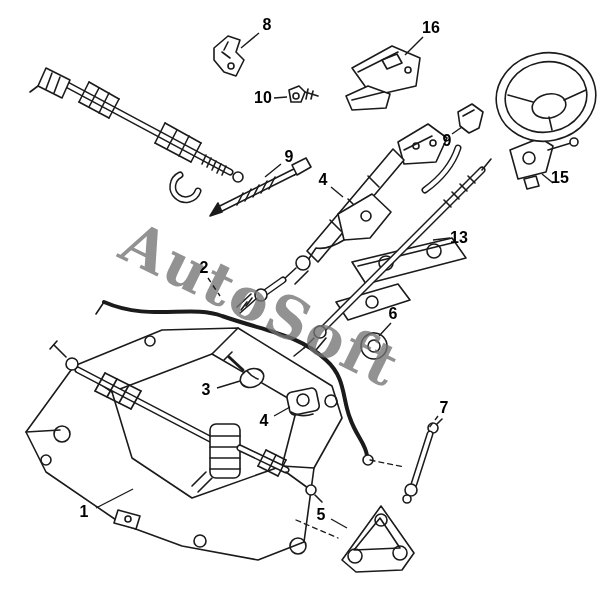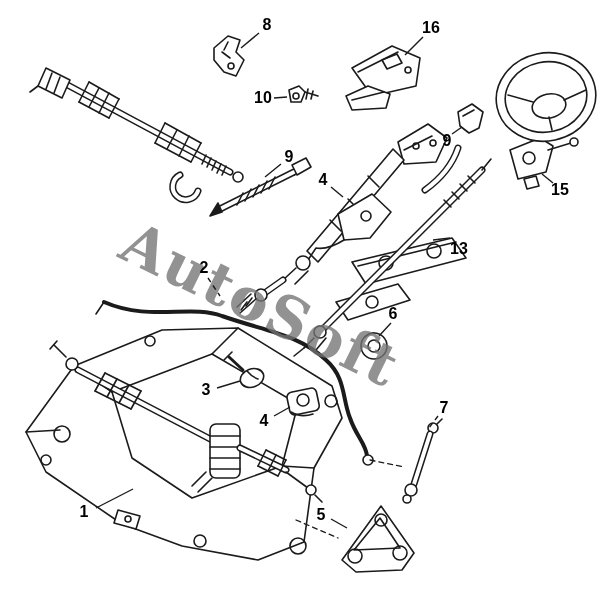--- a/index.html
+++ b/index.html
@@ -269,17 +269,17 @@
       <div class="callout" style="left: 206px; top: 390px;">3</div>
       <div class="callout" style="left: 264px; top: 421px;">4</div>
       <div class="callout" style="left: 321px; top: 515px;">5</div>
       <div class="callout" style="left: 393px; top: 314px;">6</div>
       <div class="callout" style="left: 444px; top: 408px;">7</div>
       <div class="callout" style="left: 267px; top: 25px;">8</div>
       <div class="callout" style="left: 289px; top: 157px;">9</div>
       <div class="callout" style="left: 263px; top: 98px;">10</div>
       <div class="callout" style="left: 323px; top: 180px;">4</div>
       <div class="callout" style="left: 431px; top: 28px;">16</div>
-      <div class="callout" style="left: 459px; top: 238px; margin-top: 11px;">13</div>
+      <div class="callout" style="left: 459px; top: 238px;">13</div>
       <div class="callout" style="left: 447px; top: 141px;">9</div>
-      <div class="callout" style="left: 560px; top: 190px;">15</div>
+      <div class="callout" style="left: 560px; top: 178px;">15</div>
     </div>
 </div>
 
 </body></html>

